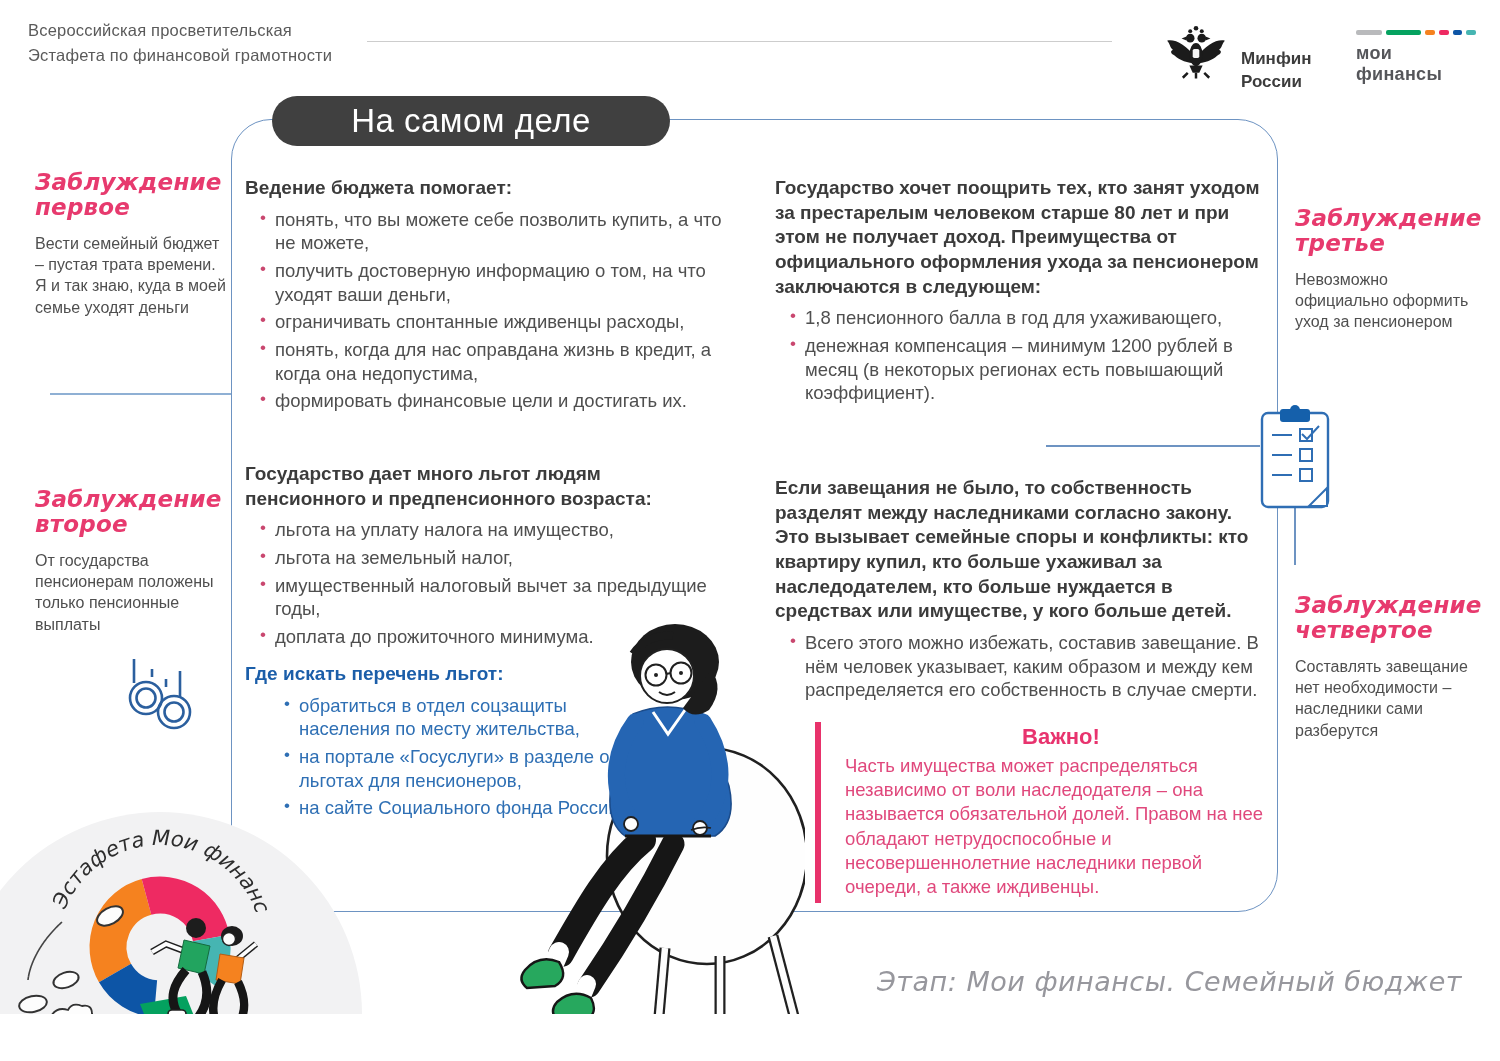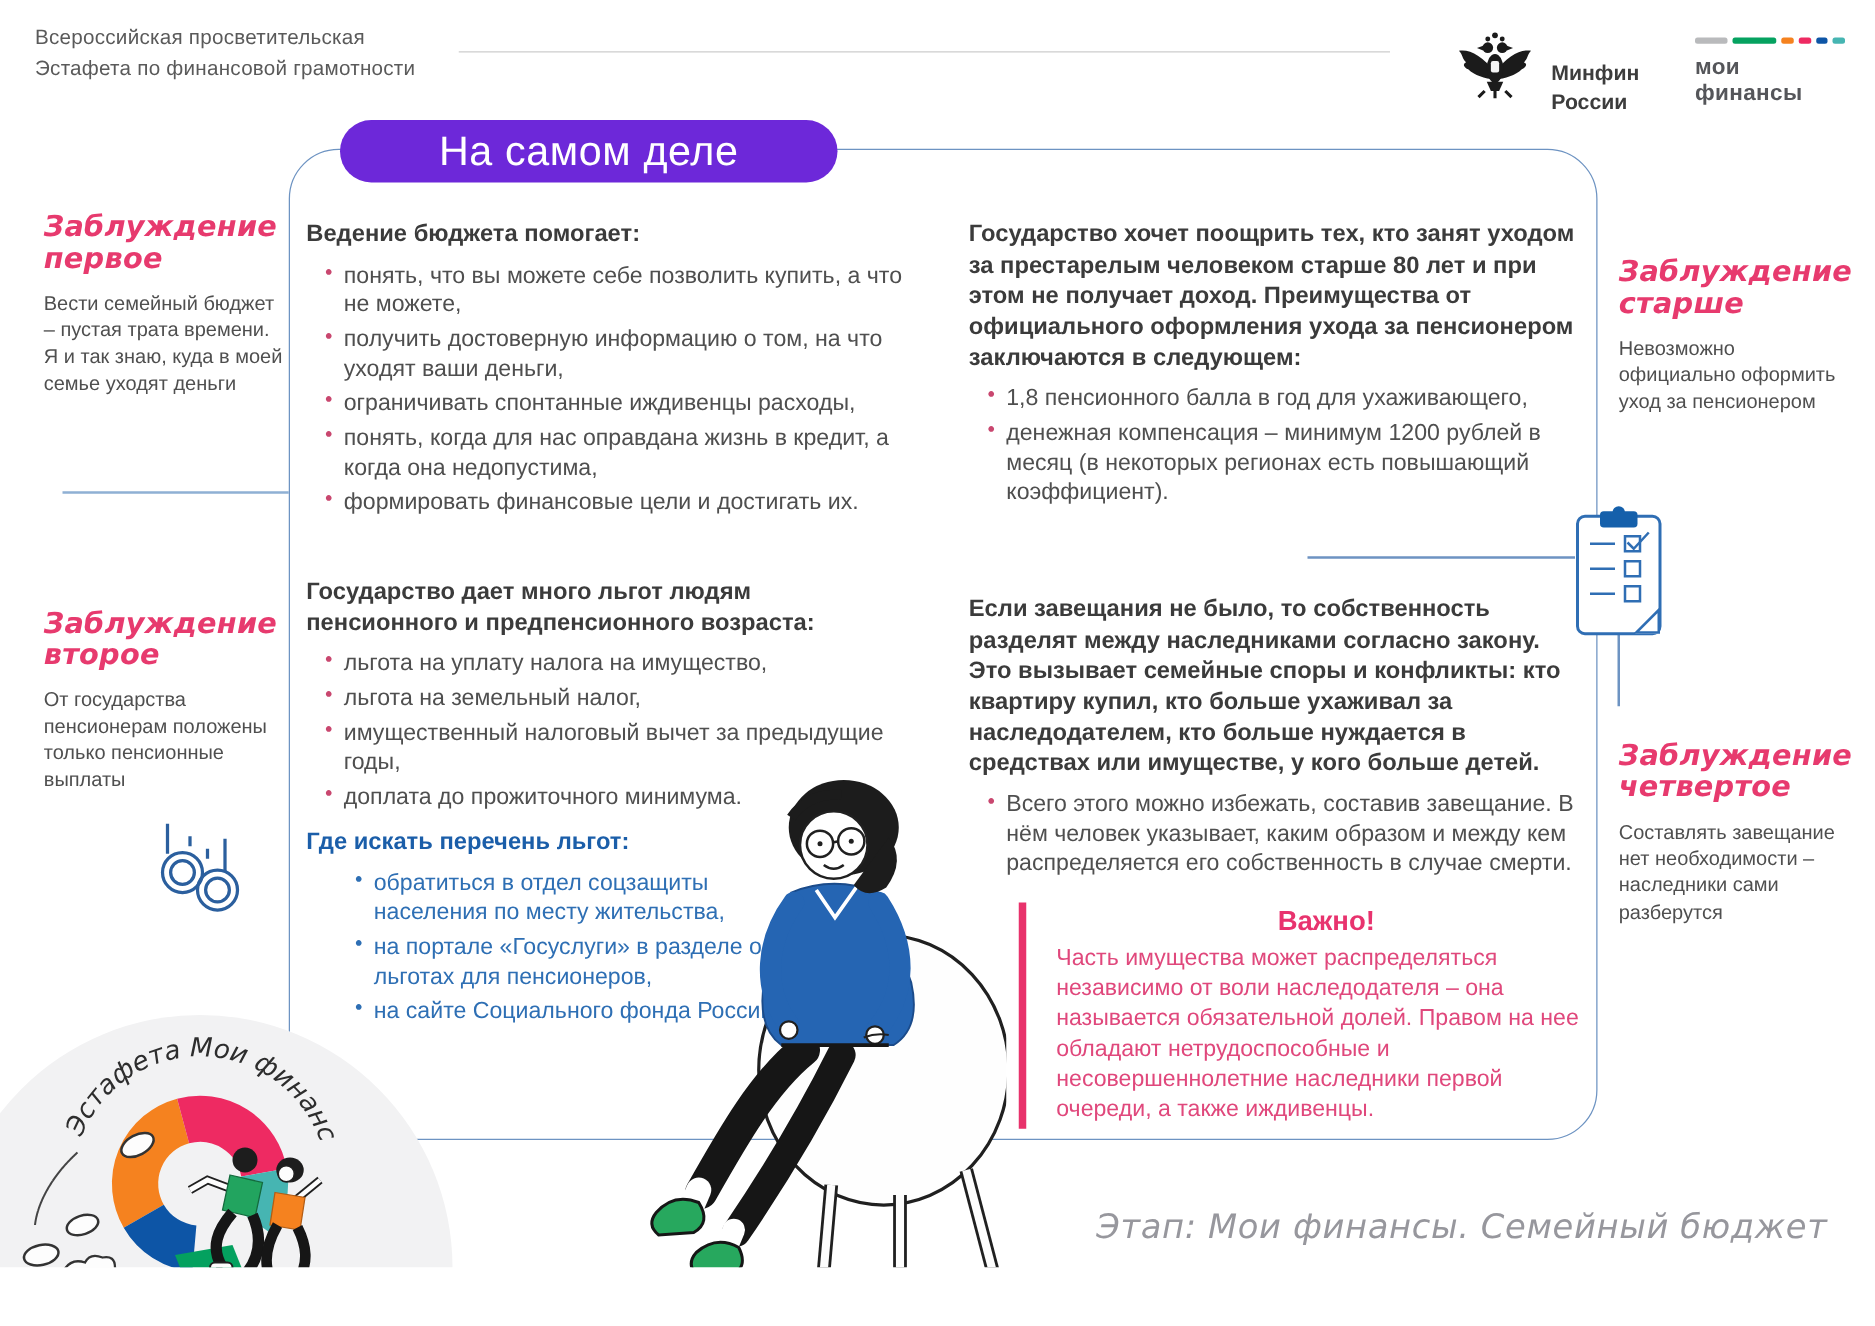--- a/index.html
+++ b/index.html
@@ -15,21 +15,21 @@
   .minfin { position:absolute; left:1163px; top:12px; display:flex; align-items:center; gap:12px; }
   .minfin-name { font-size:17px; font-weight:600; color:#3c3c3c; line-height:1.35;margin-top:36px; }
   .myfin { position:absolute; left:1356px; top:30px; width:120px; }
   .myfin-bars { display:flex; gap:4px; height:5px; margin-bottom:8px; }
   .myfin-bars span { display:block; height:5px; border-radius:2px; }
   .myfin-text { font-size:18px; font-weight:700; color:#55565a; letter-spacing:.3px; }
 
   
   .main-box { position:absolute; left:231px; top:119px; width:1047px; height:793px;
     border:1.5px solid #6d93c2; border-radius:40px; background:#fff; z-index:1; }
-  .banner { position:absolute; left:272px; top:96px; width:398px; height:50px; background:#6d28d9;
+  .banner { position:absolute; left:272px; top:96px; width:398px; height:50px; background:#404040;
     border-radius:27px; color:#fff; font-size:33px; display:flex; align-items:center; justify-content:center;
     z-index:3; letter-spacing:.5px; }
 
   
   .misc { position:absolute; width:192px; z-index:2; }
   .misc-label { font-family:"DejaVu Sans", sans-serif; font-style:italic; font-weight:700;
     color:#e73a6e; font-size:23px; line-height:1.1; margin-bottom:12px; letter-spacing:.2px; }
   .misc-text { color:#4f4f4f; font-size:16px; line-height:1.34; }
   .connector-h { position:absolute; height:1.5px; background:#8fb0d4; z-index:2; }
   .connector-v { position:absolute; width:1.5px; background:#6d93c2; z-index:2; }
@@ -137,21 +137,21 @@
       <circle cx="38" cy="45" r="16"></circle>
         <circle cx="38" cy="45" r="9.5"></circle>
       <circle cx="66" cy="59" r="16"></circle>
         <circle cx="66" cy="59" r="9.5"></circle>
     </g>
   </svg>
 
   <div class="misc" style="left:1295px; top:206px; width:185px;">
     <div class="misc-label">
       <div>Заблуждение</div>
-      <div>старше</div>
+      <div>третье</div>
     </div>
     <div class="misc-text">Невозможно официально оформить уход за пенсионером</div>
   </div>
 
   <div class="misc" style="left:1295px; top:593px; width:185px;">
     <div class="misc-label">
       <div>Заблуждение</div>
       <div>четвертое</div>
     </div>
     <div class="misc-text">Составлять завещание нет необходимости – наследники сами разберутся</div>

